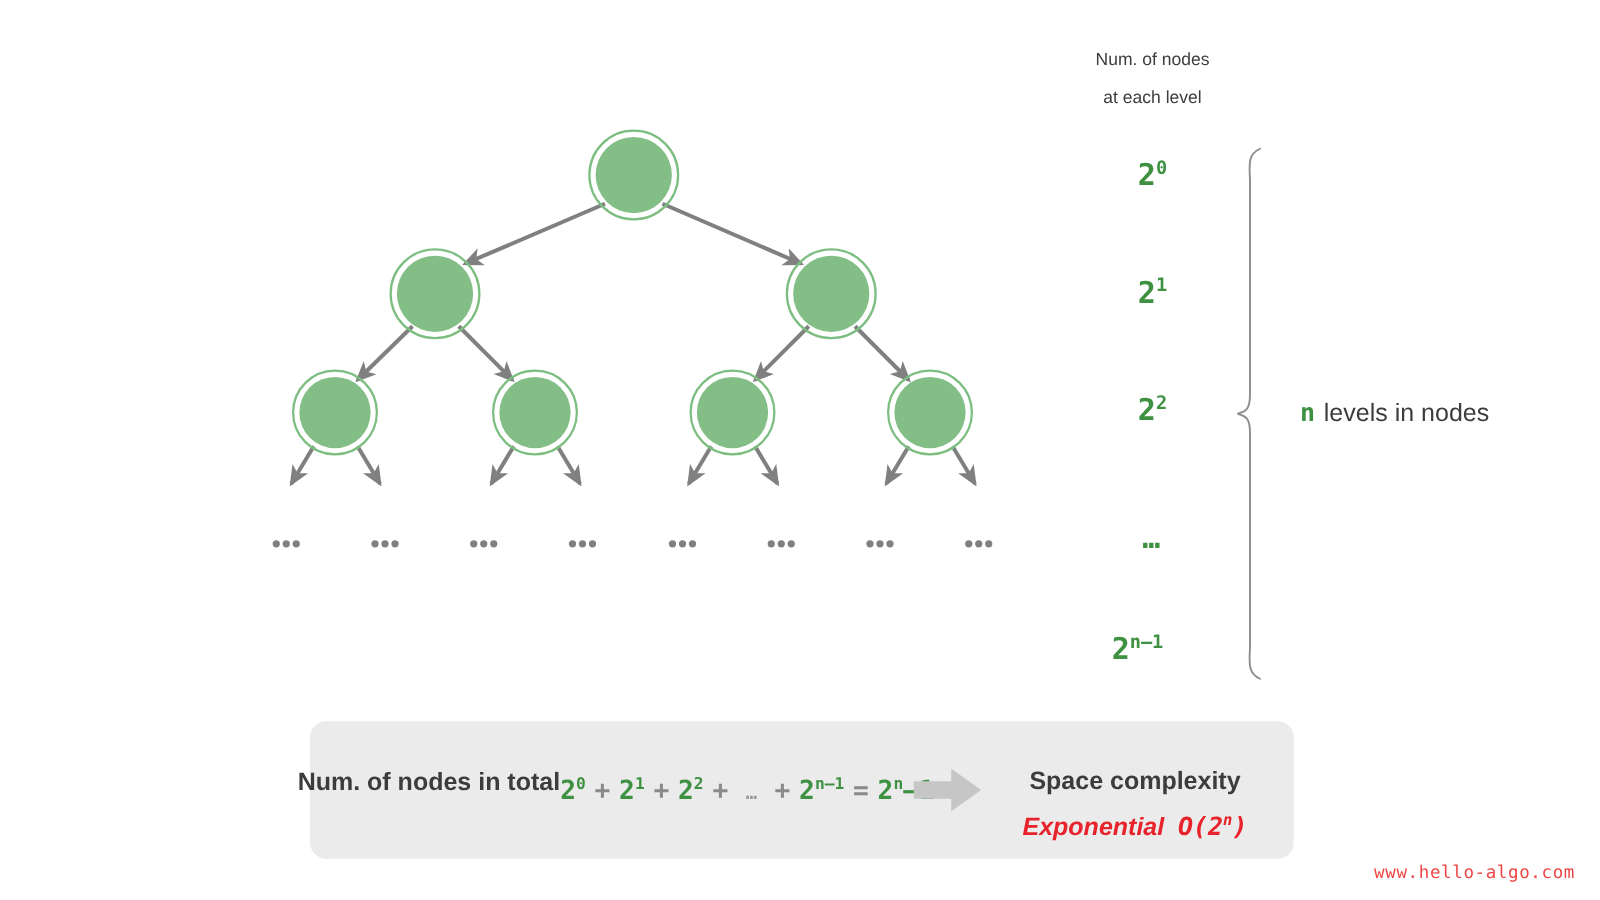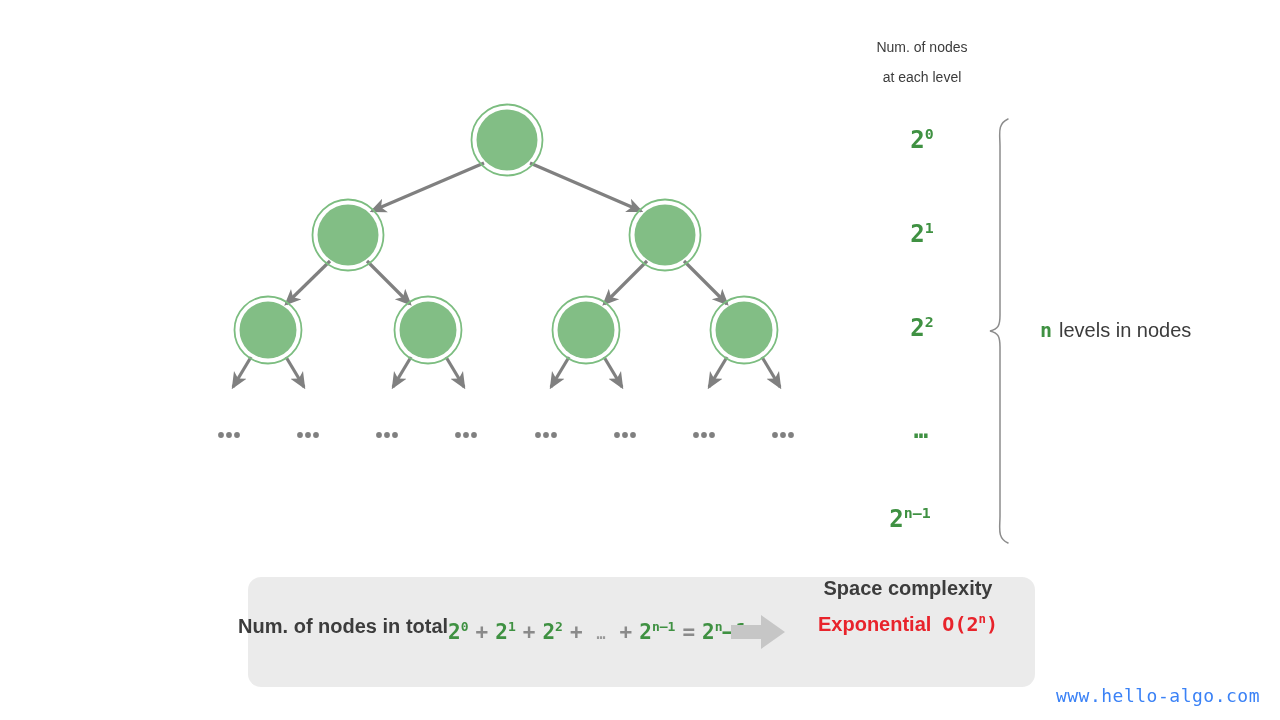--- a/index.html
+++ b/index.html
@@ -104,20 +104,21 @@
   }
   .sum-right {
     position: absolute;
     left: 540px;
     top: 0;
     width: 240px;
     height: 134px;
     display: flex;
     flex-direction: column;
     align-items: center;
+    justify-content: center;
   }
   .sum-title {
     font-size: 20px;
     font-weight: bold;
     color: #3c3c3c;
     margin-bottom: 12px;
     white-space: nowrap;
   }
   .formula {
     font-family: "DejaVu Sans Mono", "Liberation Mono", monospace;
@@ -143,20 +144,21 @@
     font-size: 0.62em;
     vertical-align: super;
     line-height: 0;
   }
   .complexity {
     font-family: "DejaVu Sans Mono", "Liberation Mono", monospace;
     font-weight: bold;
     font-size: 20px;
     color: #e8232b;
     white-space: nowrap;
+    font-style: italic;
   }
   .complexity .word {
     font-family: "Liberation Sans", sans-serif;
     font-weight: bold;
     margin-right: 11px;
   }
   .complexity sup {
     font-size: 0.62em;
     vertical-align: super;
     line-height: 0;
@@ -168,22 +170,22 @@
     width: 58px;
     height: 38px;
   }
 
   
   .watermark {
     position: absolute;
     right: 20px;
     bottom: 14px;
     font-family: "DejaVu Sans Mono", "Liberation Mono", monospace;
-    font-size: 18px;
-    color: #3b82f6;
+    font-size: 14px;
+    color: #ef4444;
     letter-spacing: 0.5px;
   }
 </style>
 </head>
 <body>
 
 <div class="stage">
 
   <svg class="tree-layer" viewBox="0 0 1280 720" xmlns="http://www.w3.org/2000/svg">
     <defs>

